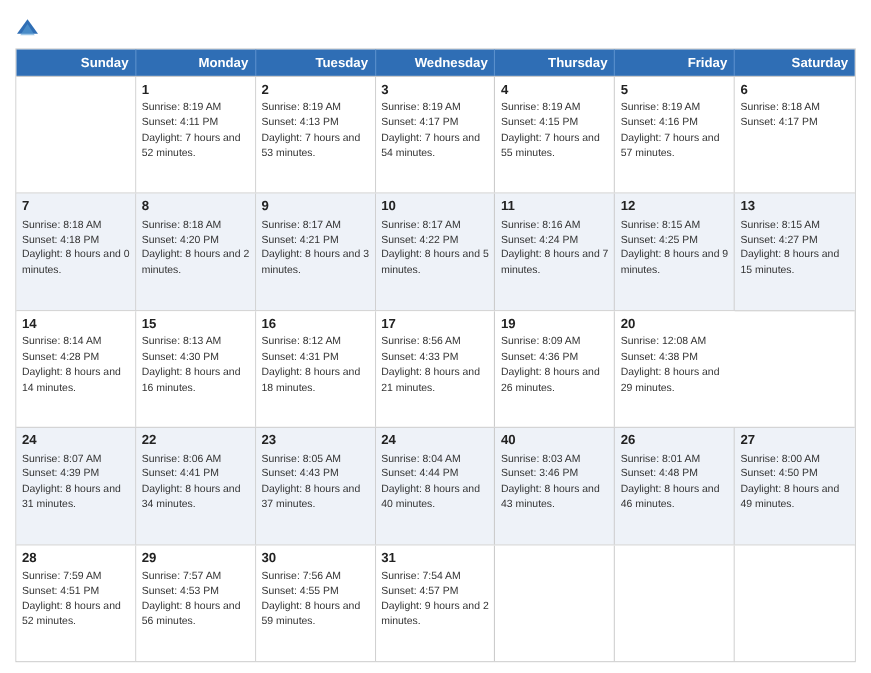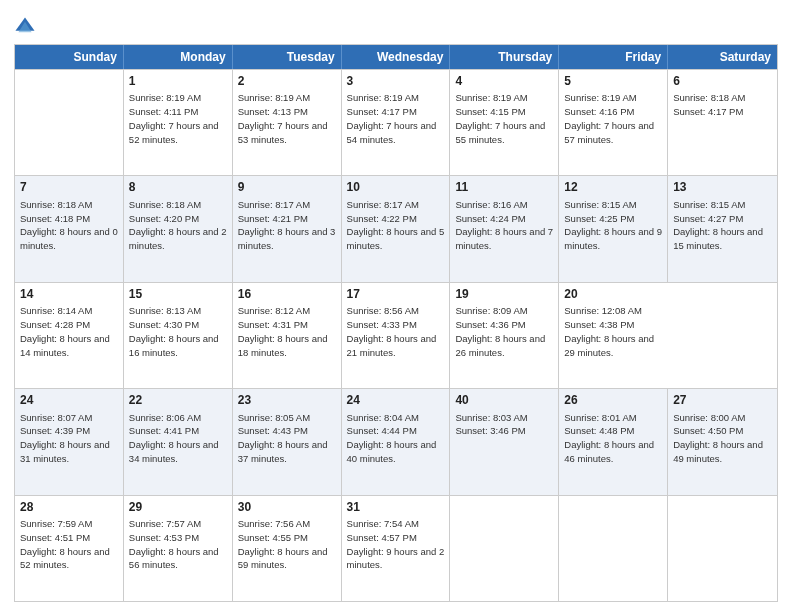--- a/index.html
+++ b/index.html
@@ -167,21 +167,21 @@
           <div class="cal-cell"><span class="day-num">16</span><span>Sunrise: 8:12 AM</span><br><span>Sunset: 4:31 PM</span><br><span>Daylight: 8 hours and 18 minutes.</span></div>
           <div class="cal-cell"><span class="day-num">17</span><span>Sunrise: 8:56 AM</span><br><span>Sunset: 4:33 PM</span><br><span>Daylight: 8 hours and 21 minutes.</span></div>
           <div class="cal-cell"><span class="day-num">19</span><span>Sunrise: 8:09 AM</span><br><span>Sunset: 4:36 PM</span><br><span>Daylight: 8 hours and 26 minutes.</span></div>
           <div class="cal-cell"><span class="day-num">20</span><span>Sunrise: 12:08 AM</span><br><span>Sunset: 4:38 PM</span><br><span>Daylight: 8 hours and 29 minutes.</span></div>
         </div>
         <div class="cal-row">
           <div class="cal-cell"><span class="day-num">24</span><span>Sunrise: 8:07 AM</span><br><span>Sunset: 4:39 PM</span><br><span>Daylight: 8 hours and 31 minutes.</span></div>
           <div class="cal-cell"><span class="day-num">22</span><span>Sunrise: 8:06 AM</span><br><span>Sunset: 4:41 PM</span><br><span>Daylight: 8 hours and 34 minutes.</span></div>
           <div class="cal-cell"><span class="day-num">23</span><span>Sunrise: 8:05 AM</span><br><span>Sunset: 4:43 PM</span><br><span>Daylight: 8 hours and 37 minutes.</span></div>
           <div class="cal-cell"><span class="day-num">24</span><span>Sunrise: 8:04 AM</span><br><span>Sunset: 4:44 PM</span><br><span>Daylight: 8 hours and 40 minutes.</span></div>
-          <div class="cal-cell"><span class="day-num">40</span><span>Sunrise: 8:03 AM</span><br><span>Sunset: 3:46 PM</span><br></div>
+          <div class="cal-cell"><span class="day-num">40</span><span>Sunrise: 8:03 AM</span><br><span>Sunset: 3:46 PM</span><br><span>Daylight: 8 hours and 43 minutes.</span></div>
           <div class="cal-cell"><span class="day-num">26</span><span>Sunrise: 8:01 AM</span><br><span>Sunset: 4:48 PM</span><br><span>Daylight: 8 hours and 46 minutes.</span></div>
           <div class="cal-cell"><span class="day-num">27</span><span>Sunrise: 8:00 AM</span><br><span>Sunset: 4:50 PM</span><br><span>Daylight: 8 hours and 49 minutes.</span></div>
         </div>
         <div class="cal-row">
           <div class="cal-cell"><span class="day-num">28</span><span>Sunrise: 7:59 AM</span><br><span>Sunset: 4:51 PM</span><br><span>Daylight: 8 hours and 52 minutes.</span></div>
           <div class="cal-cell"><span class="day-num">29</span><span>Sunrise: 7:57 AM</span><br><span>Sunset: 4:53 PM</span><br><span>Daylight: 8 hours and 56 minutes.</span></div>
           <div class="cal-cell"><span class="day-num">30</span><span>Sunrise: 7:56 AM</span><br><span>Sunset: 4:55 PM</span><br><span>Daylight: 8 hours and 59 minutes.</span></div>
           <div class="cal-cell"><span class="day-num">31</span><span>Sunrise: 7:54 AM</span><br><span>Sunset: 4:57 PM</span><br><span>Daylight: 9 hours and 2 minutes.</span></div>
           <div class="cal-cell empty"></div>
           <div class="cal-cell empty"></div>

